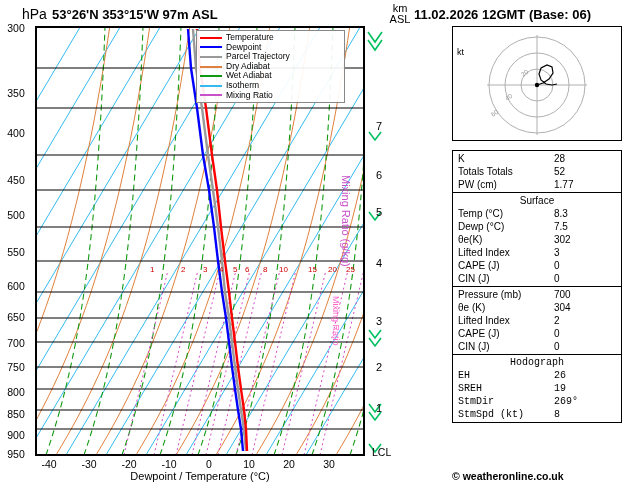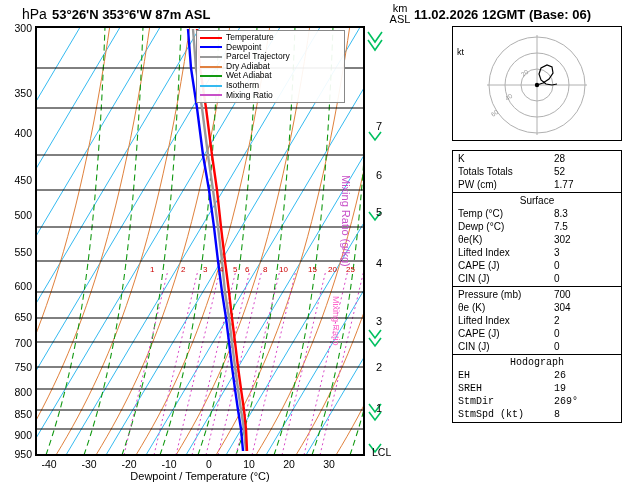--- a/index.html
+++ b/index.html
@@ -22,21 +22,21 @@
 
   
   .plot {
     position:absolute; left:35px; top:26px; width:330px; height:430px;
     border:1px solid #000; background:#fff; overflow:hidden;
   }
   .plot svg { display:block; }
 
   .ylabels { position:absolute; left:0px; top:26px; width:34px; height:430px; }
   .ylabels div {
-    position:absolute; right:2px; font-size:10.5px; text-align:right; width:32px;
+    position:absolute; right:2px; font-size:10.5px; text-align:center; width:32px;
     transform: translateY(-50%);
   }
   .xlabels { position:absolute; left:35px; top:458px; width:330px; height:14px; }
   .xlabels div {
     position:absolute; font-size:10.5px; text-align:center; width:34px;
     transform: translateX(-50%);
   }
   .xaxis-title {
     position:absolute; left:35px; top:470px; width:330px; text-align:center; font-size:11px;
   }
@@ -94,21 +94,21 @@
   .copyright {
     position:absolute; left:452px; top:470px; font-size:10.5px; font-weight:bold;
   }
 </style>
 </head>
 <body>
 
 <div class="root">
 
   <div class="hpa-label">hPa</div>
-  <div class="title-left">53°26'N 353°6'W 87m ASL</div>
+  <div class="title-left">53°26'N 353°15'W 97m ASL</div>
   <div class="km-label">
     <span>km</span><br>
     <span>ASL</span>
   </div>
   <div class="title-right">11.02.2026 12GMT (Base: 06)</div>
 
   <div class="ylabels">
     <div style="top:2px">300</div>
     <div style="top:67px">350</div>
     <div style="top:107px">400</div>
@@ -400,14 +400,15 @@
         <span class="k">StmDir</span>
         <span class="v">269°</span>
       </div>
       <div class="r">
         <span class="k">StmSpd (kt)</span>
         <span class="v">8</span>
       </div>
     </div>
   </div>
 
+  <div class="copyright">© weatheronline.co.uk</div>
 
 </div>
 
 </body></html>

